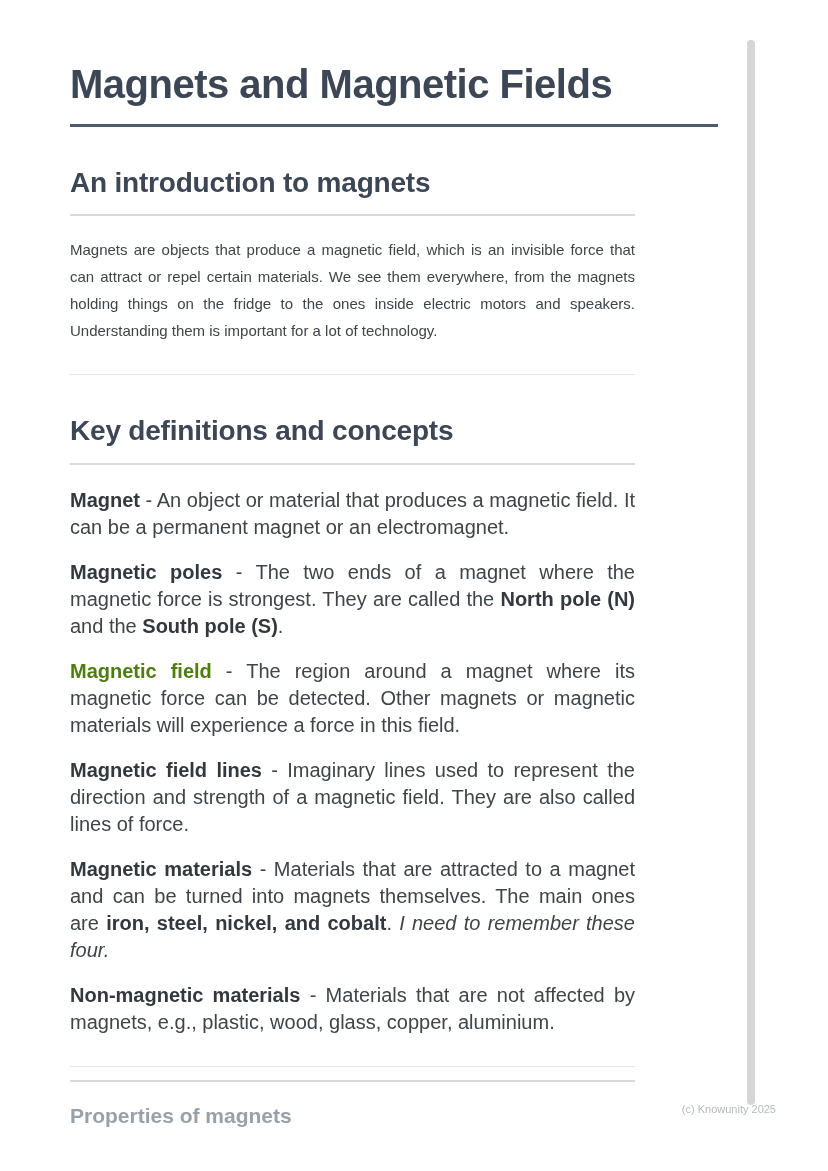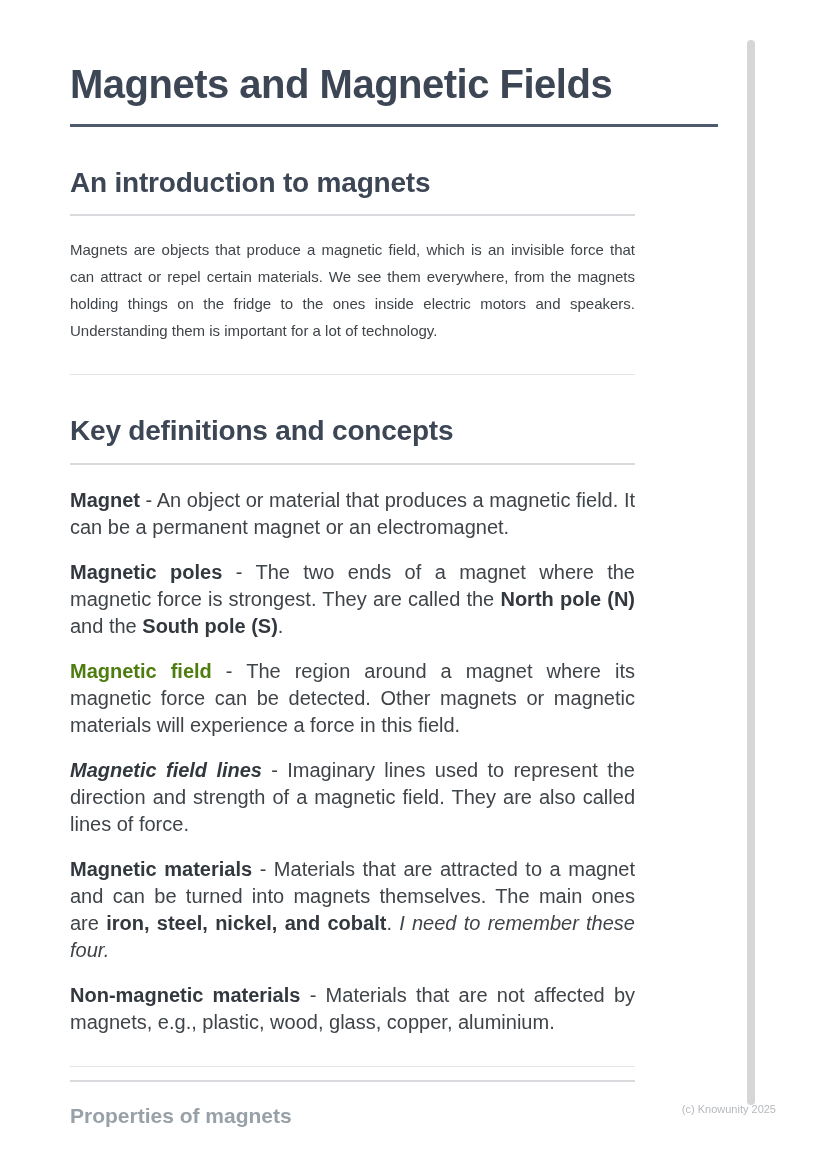--- a/index.html
+++ b/index.html
@@ -111,21 +111,21 @@
 
     <hr class="divider">
 
     <section>
       <h2 class="section-heading">Key definitions and concepts</h2>
       <div class="h2-rule"></div>
       <div class="defs">
           <p class="def-item"><span style="font-weight: 700; color: rgb(51, 56, 62);">Magnet</span><span> - An object or material that produces a magnetic field. It can be a permanent magnet or an electromagnet.</span></p>
           <p class="def-item"><span style="font-weight: 700; color: rgb(51, 56, 62);">Magnetic poles</span><span> - The two ends of a magnet where the magnetic force is strongest. They are called the </span><span style="font-weight: 700; color: rgb(51, 56, 62);">North pole (N)</span><span> and the </span><span style="font-weight: 700; color: rgb(51, 56, 62);">South pole (S)</span><span>.</span></p>
           <p class="def-item"><span style="font-weight: 700; color: #4d7c0f;">Magnetic field</span><span> - The region around a magnet where its magnetic force can be detected. Other magnets or magnetic materials will experience a force in this field.</span></p>
-          <p class="def-item"><span style="font-weight: 700; color: rgb(51, 56, 62); font-style: italic;">Magnetic field lines</span><span> - Imaginary lines used to represent the direction and strength of a magnetic field. They are also called lines of force.</span></p>
+          <p class="def-item"><span style="font-weight: 700; color: rgb(51, 56, 62);">Magnetic field lines</span><span> - Imaginary lines used to represent the direction and strength of a magnetic field. They are also called lines of force.</span></p>
           <p class="def-item"><span style="font-weight: 700; color: rgb(51, 56, 62);">Magnetic materials</span><span> - Materials that are attracted to a magnet and can be turned into magnets themselves. The main ones are </span><span style="font-weight: 700; color: rgb(51, 56, 62);">iron, steel, nickel, and cobalt</span><span>. </span><span style="font-style: italic;">I need to remember these four.</span></p>
           <p class="def-item"><span style="font-weight: 700; color: rgb(51, 56, 62);">Non-magnetic materials</span><span> - Materials that are not affected by magnets, e.g., plastic, wood, glass, copper, aluminium.</span></p>
         </div>
     </section>
 
     <hr class="divider">
 
     <section>
       <div class="h2-rule"></div>
       <h3 class="sub-heading">Properties of magnets</h3>

